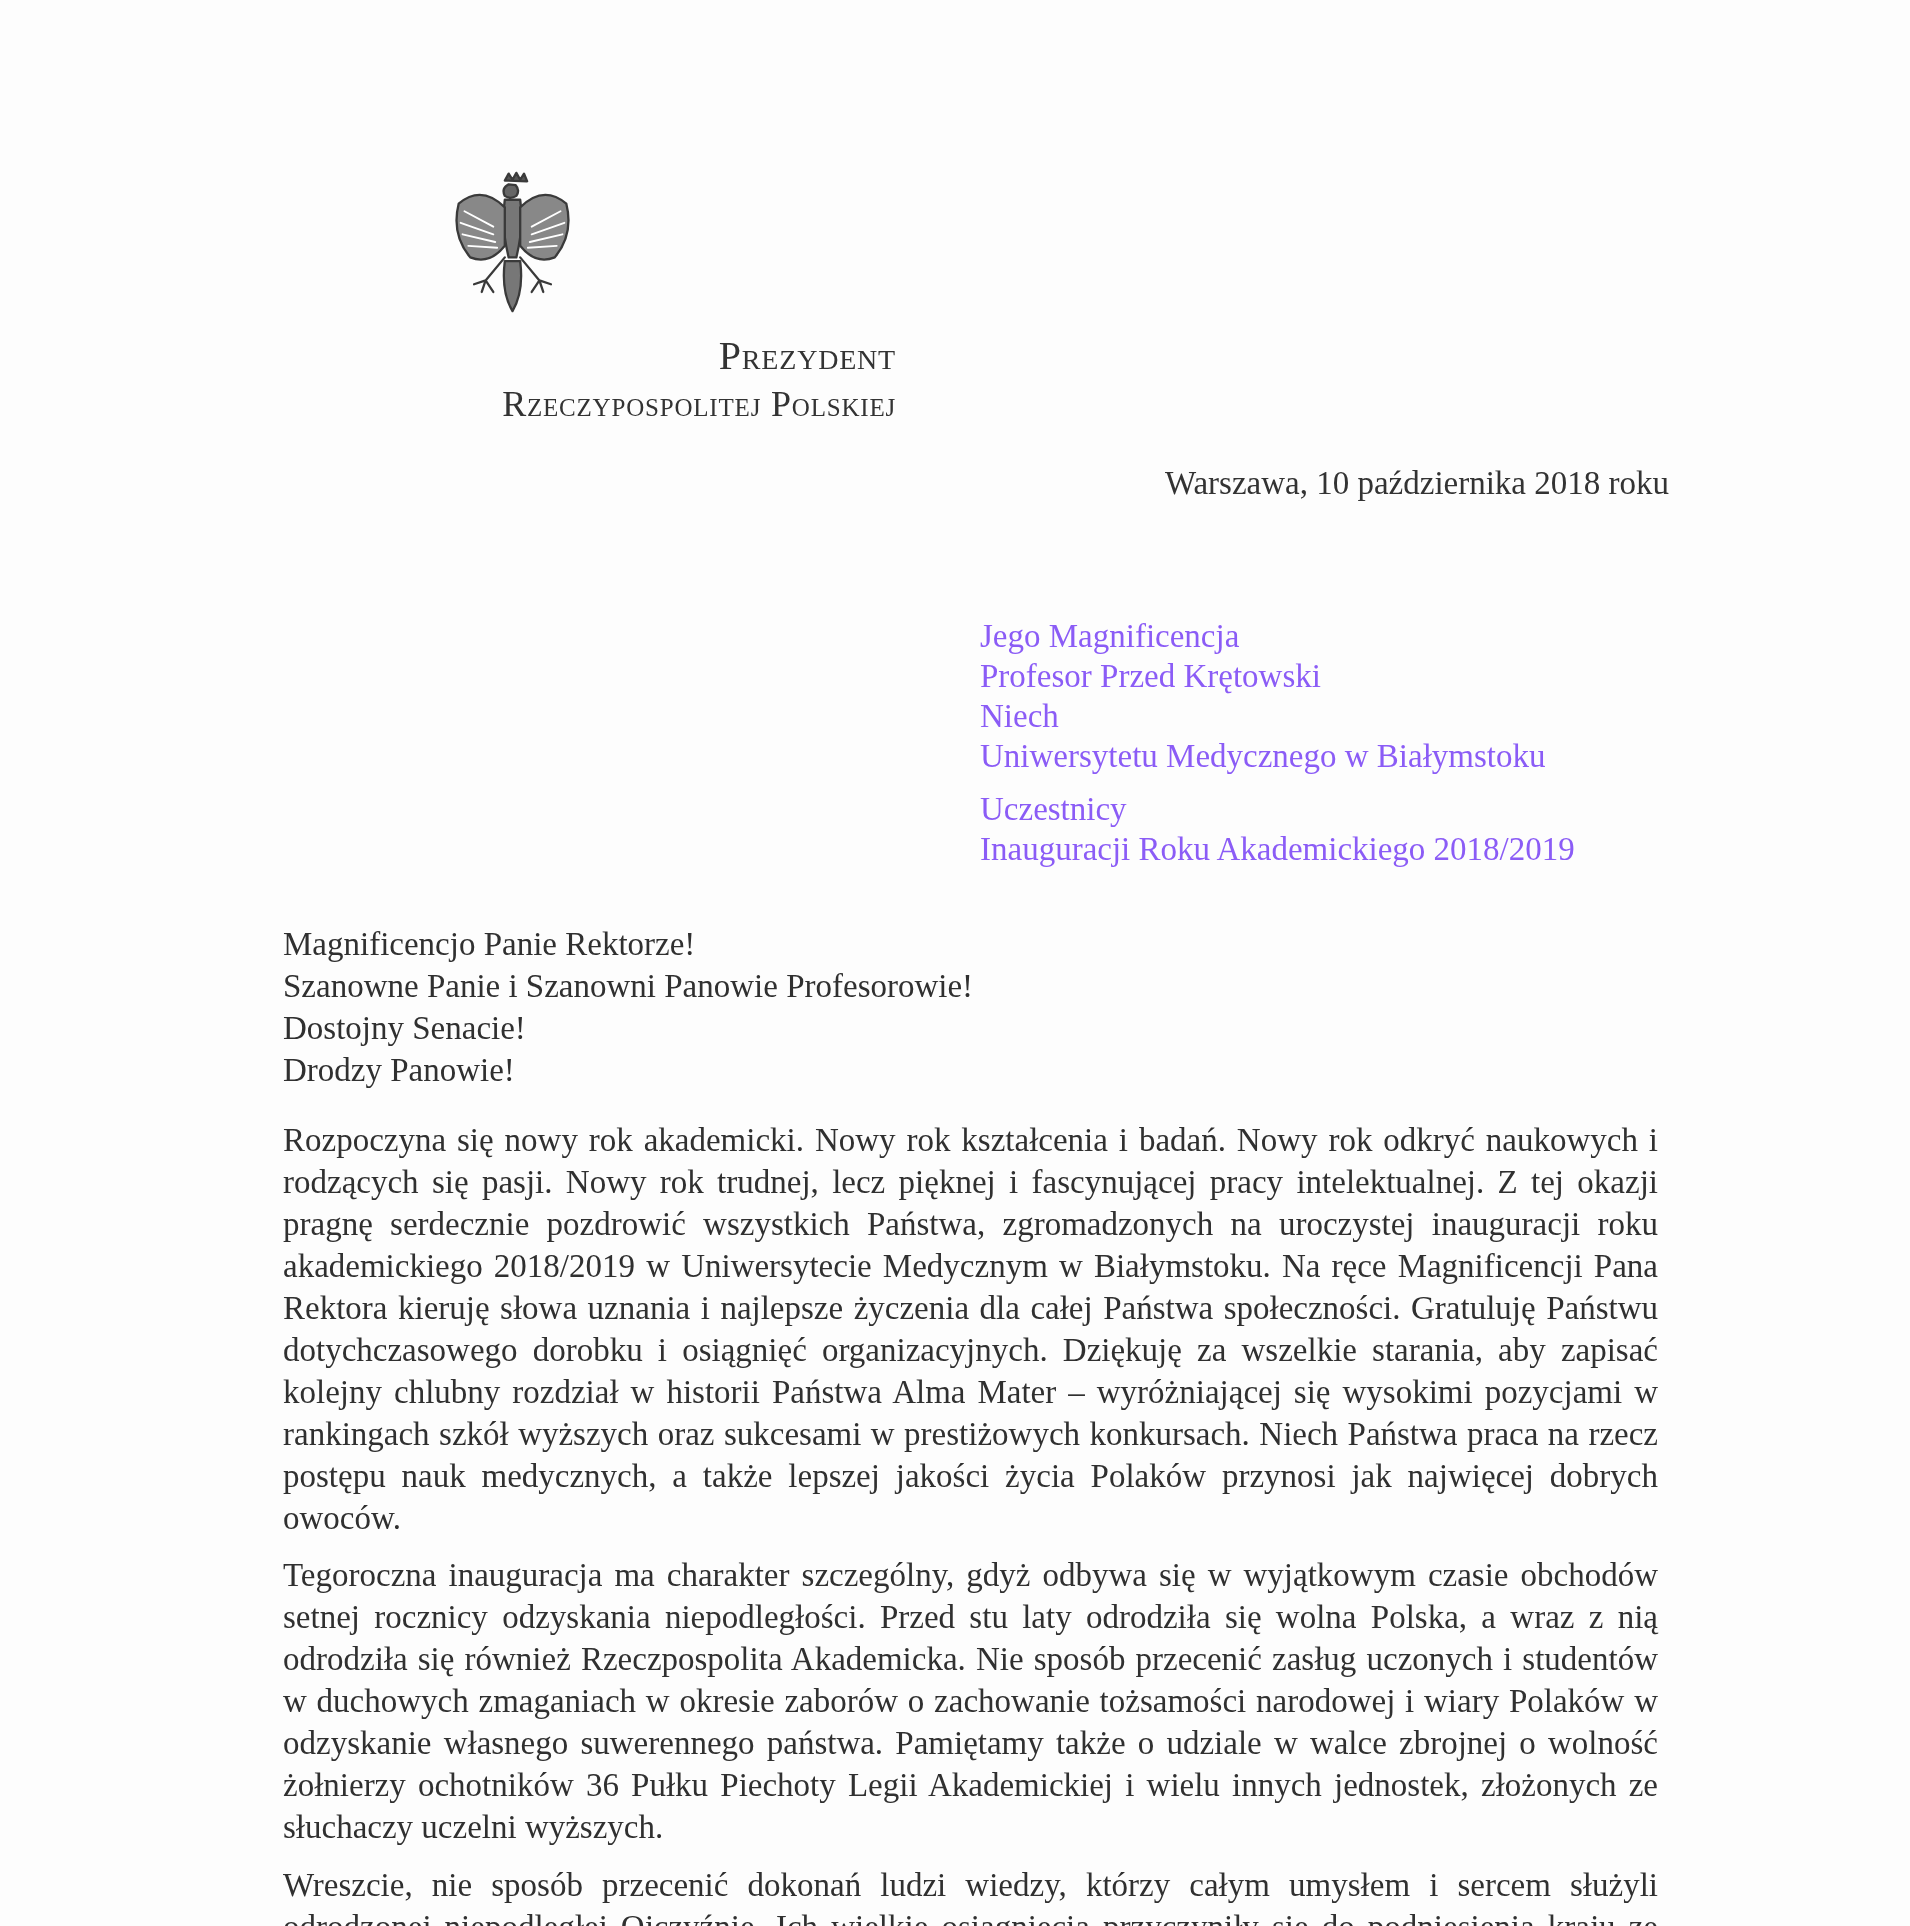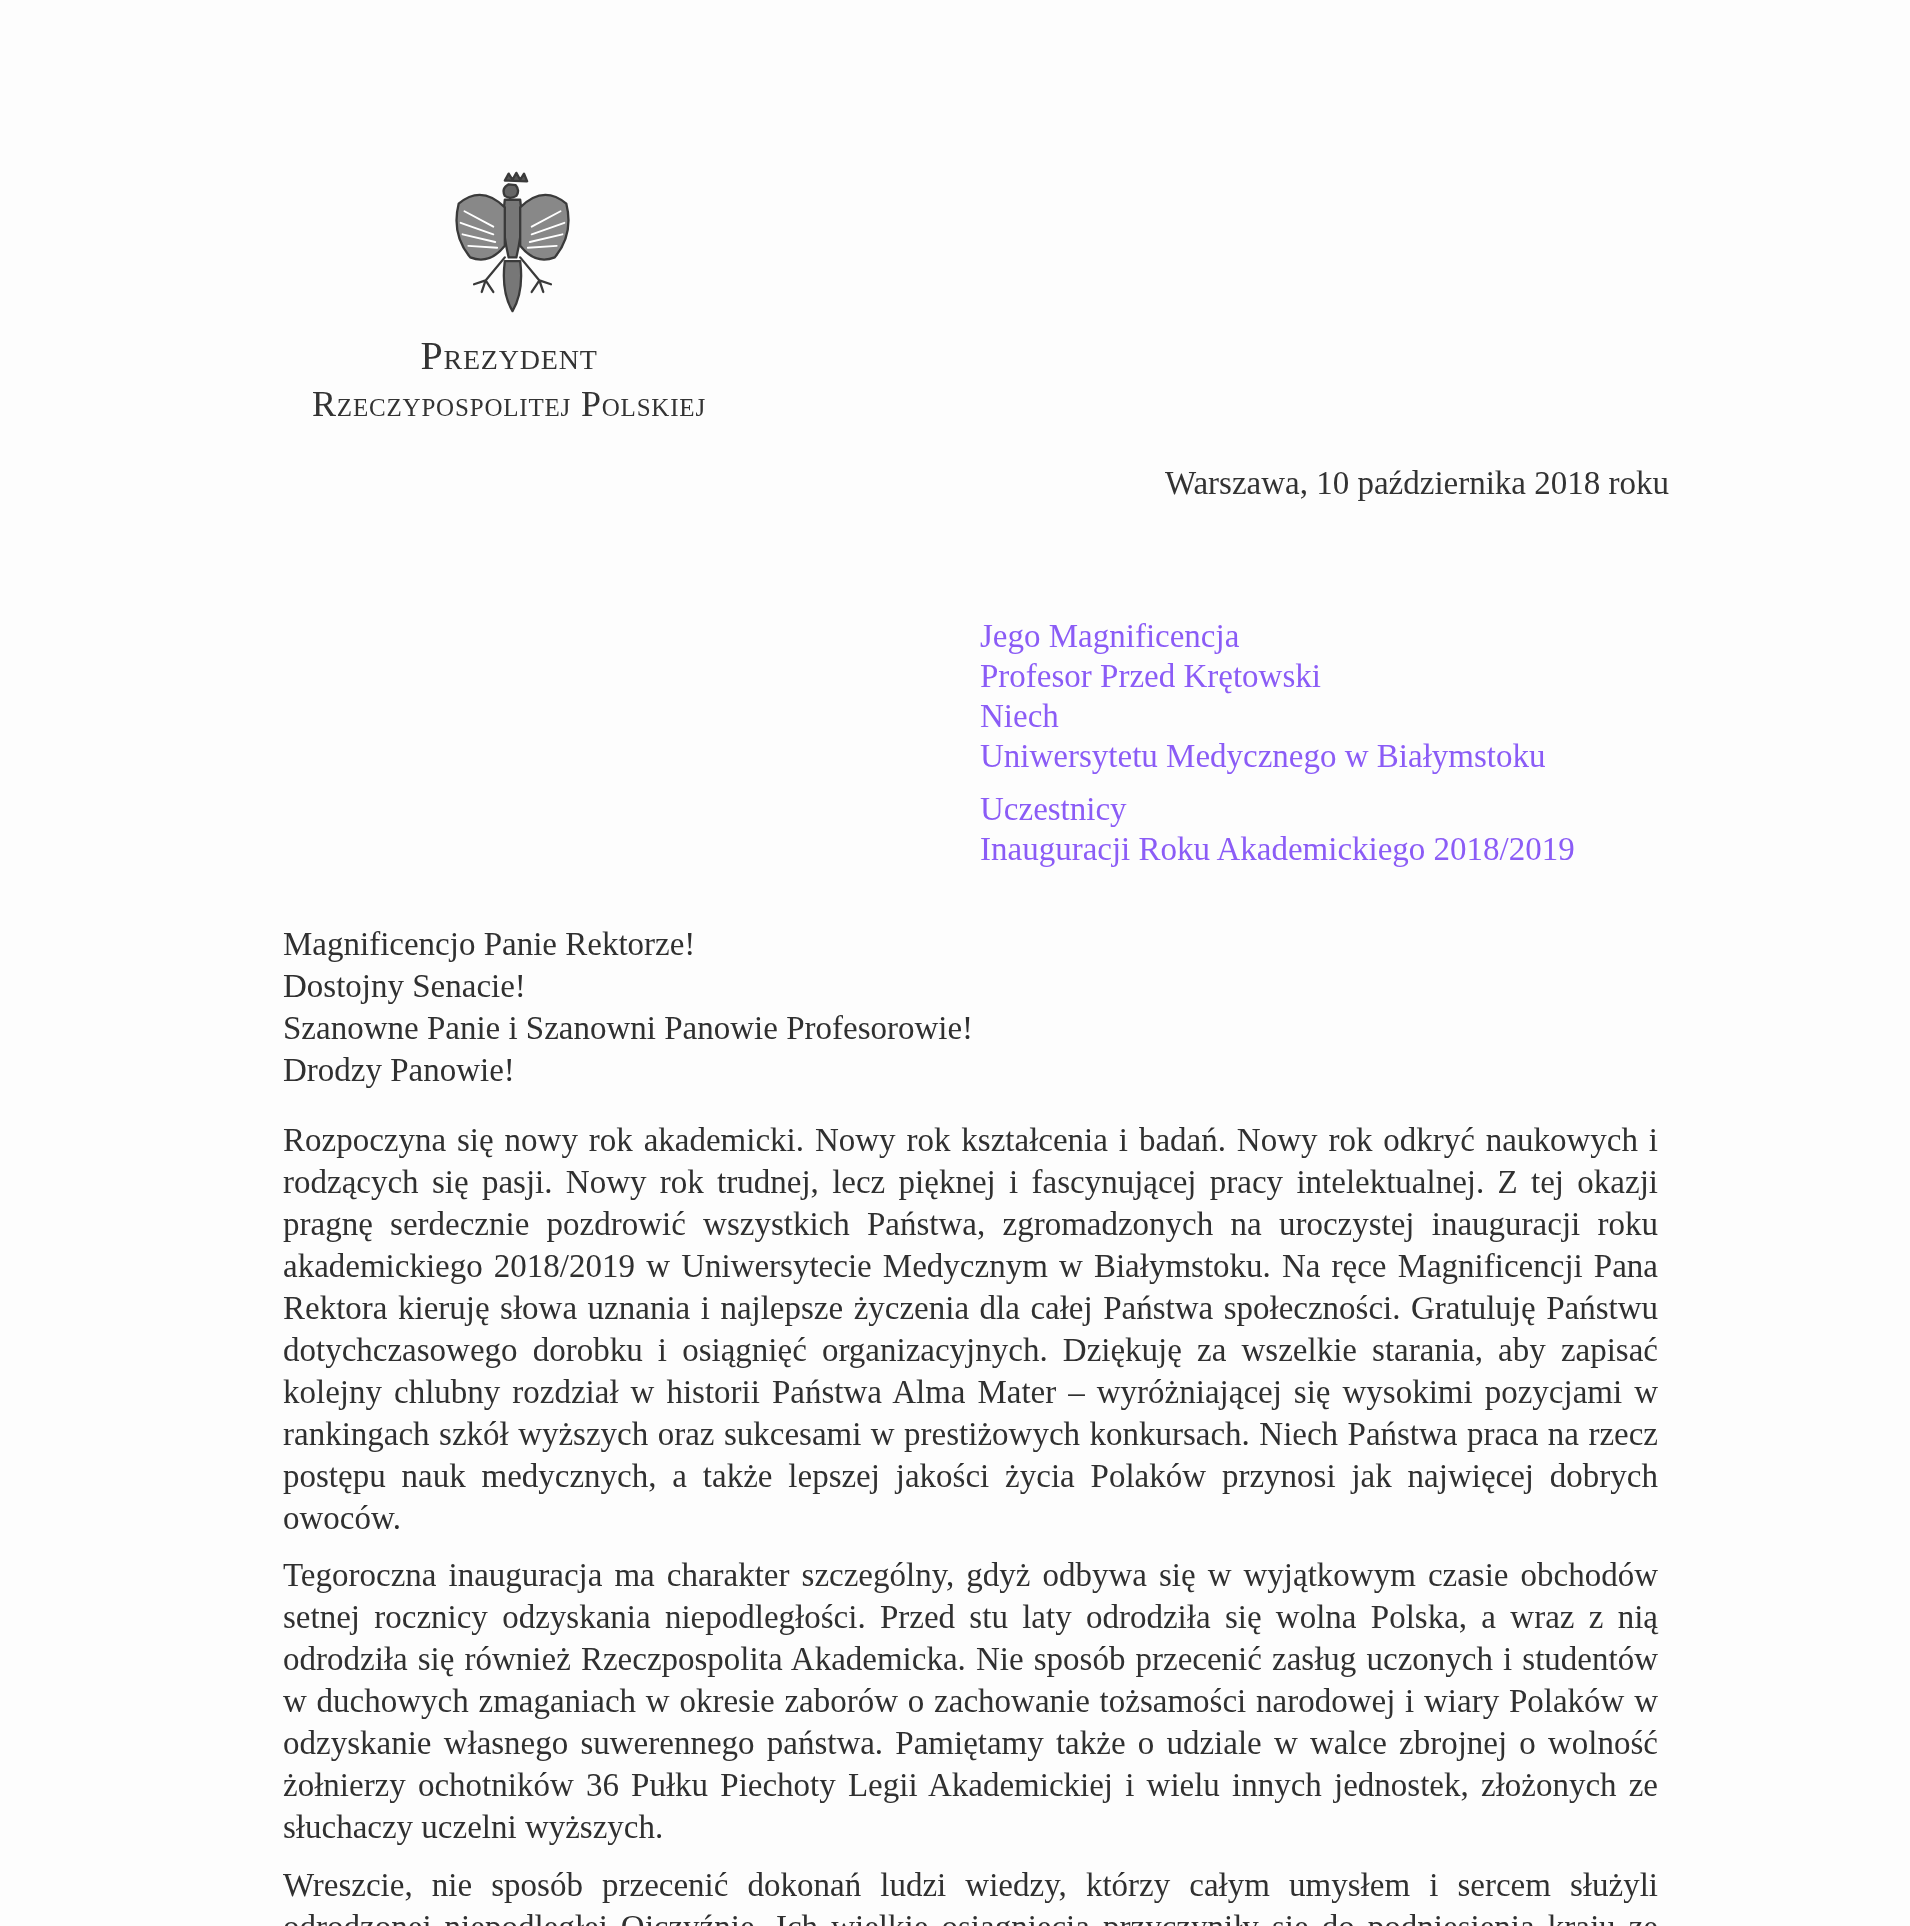--- a/index.html
+++ b/index.html
@@ -1,20 +1,20 @@
 <!DOCTYPE html>
 <html style="font-size:6.2px"><head>
 <meta charset="utf-8">
 <style>
   html, body { margin: 0; padding: 0; background: #ffffff; }
   body { width: 1911px; height: 2702px; position: relative; overflow: hidden;
          font-family: "Liberation Serif", "DejaVu Serif", serif; color: #2b2b2b; }
   .page { position: absolute; left: 0; top: 0; width: 1911px; height: 2702px; background: #fdfdfd; }
   .emblem { position: absolute; left: 447px; top: 169px; width: 131px; height: 146px; }
-  .letterhead { position: absolute; left: 116px; top: 331px; width: 786px; text-align: center;
+  .letterhead { position: absolute; left: 110px; top: 331px; width: 786px; text-align: right;
                 font-variant: small-caps; letter-spacing: 0.8px; color: #333; }
   .letterhead .line1 { font-size: 40px; line-height: 49px; }
   .letterhead .line2 { font-size: 36px; line-height: 49px; }
   .date { position: absolute; right: 242px; top: 462px; font-size: 33px; line-height: 42px; color: #333; }
   .addressee { position: absolute; left: 980px; top: 616px; font-size: 33px; line-height: 40px; color: #8b5cf6; }
   .addressee .group { margin-bottom: 13px; }
   .addressee .ln { display: block; white-space: nowrap; }
   .content { position: absolute; left: 283px; top: 923px; width: 1375px; font-size: 33px; line-height: 42px; color: #303030; }
   .salutations .ln { display: block; white-space: nowrap; }
   .salutations { margin-bottom: 28px; }
@@ -63,22 +63,22 @@
     </div>
     <div class="group">
       <span class="ln">Uczestnicy</span>
       <span class="ln">Inauguracji Roku Akademickiego 2018/2019</span>
     </div>
   </div>
 
   <div class="content">
     <div class="salutations">
       <span class="ln">Magnificencjo Panie Rektorze!</span>
+      <span class="ln">Szanowne Panie i Szanowni Panowie Profesorowie!</span>
       <span class="ln">Dostojny Senacie!</span>
-      <span class="ln">Szanowne Panie i Szanowni Panowie Profesorowie!</span>
       <span class="ln">Drodzy Panowie!</span>
     </div>
     <p class="para">Rozpoczyna się nowy rok akademicki. Nowy rok kształcenia i badań. Nowy rok odkryć naukowych i rodzących się pasji. Nowy rok trudnej, lecz pięknej i fascynującej pracy intelektualnej. Z tej okazji pragnę serdecznie pozdrowić wszystkich Państwa, zgromadzonych na uroczystej inauguracji roku akademickiego 2018/2019 w Uniwersytecie Medycznym w Białymstoku. Na ręce Magnificencji Pana Rektora kieruję słowa uznania i najlepsze życzenia dla całej Państwa społeczności. Gratuluję Państwu dotychczasowego dorobku i osiągnięć organizacyjnych. Dziękuję za wszelkie starania, aby zapisać kolejny chlubny rozdział w historii Państwa Alma Mater – wyróżniającej się wysokimi pozycjami w rankingach szkół wyższych oraz sukcesami w prestiżowych konkursach. Niech Państwa praca na rzecz postępu nauk medycznych, a także lepszej jakości życia Polaków przynosi jak najwięcej dobrych owoców.</p>
     <p class="para">Tegoroczna inauguracja ma charakter szczególny, gdyż odbywa się w wyjątkowym czasie obchodów setnej rocznicy odzyskania niepodległości. Przed stu laty odrodziła się wolna Polska, a wraz z nią odrodziła się również Rzeczpospolita Akademicka. Nie sposób przecenić zasług uczonych i studentów w duchowych zmaganiach w okresie zaborów o zachowanie tożsamości narodowej i wiary Polaków w odzyskanie własnego suwerennego państwa. Pamiętamy także o udziale w walce zbrojnej o wolność żołnierzy ochotników 36 Pułku Piechoty Legii Akademickiej i wielu innych jednostek, złożonych ze słuchaczy uczelni wyższych.</p>
     <p class="para">Wreszcie, nie sposób przecenić dokonań ludzi wiedzy, którzy całym umysłem i sercem służyli odrodzonej niepodległej Ojczyźnie. Ich wielkie osiągnięcia przyczyniły się do podniesienia kraju ze zniszczeń wojennych i odbudowy przez nasz naród wolnej Rzeczypospolitej. Aby podkreślić i uhonorować wybitną rolę, jaką odegrało środowisko naukowe w tamtej przełomowej epoce, postanowiłem do grona osób odznaczonych pośmiertnie Orderami Orła Białego, które wręczę 11 listopada, włączyć czworo przedstawicieli świata akademickiego: Stefana Banacha, Hilarego Koprowskiego, Leona Petrażyckiego i Marię Skłodowską-Curie.</p>
 
   </div>
 
 </div>
 

